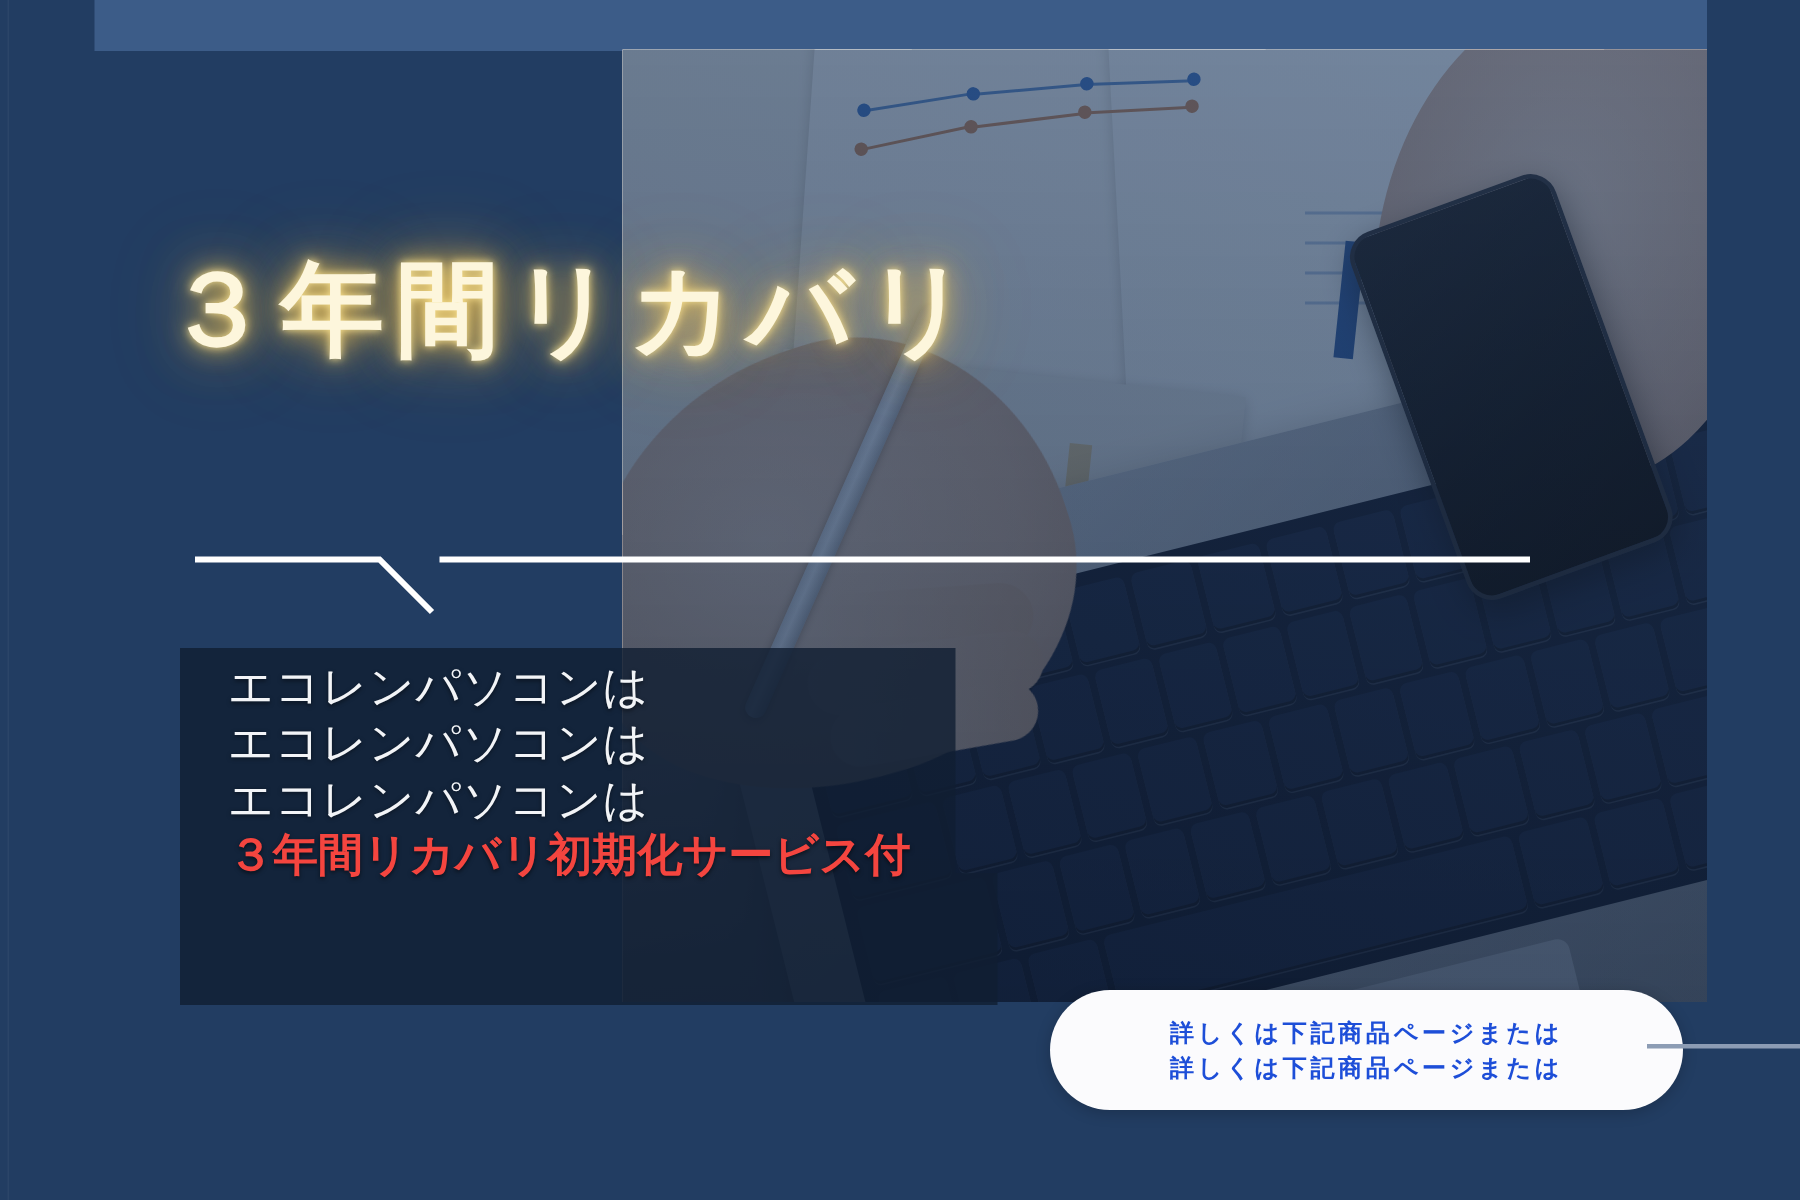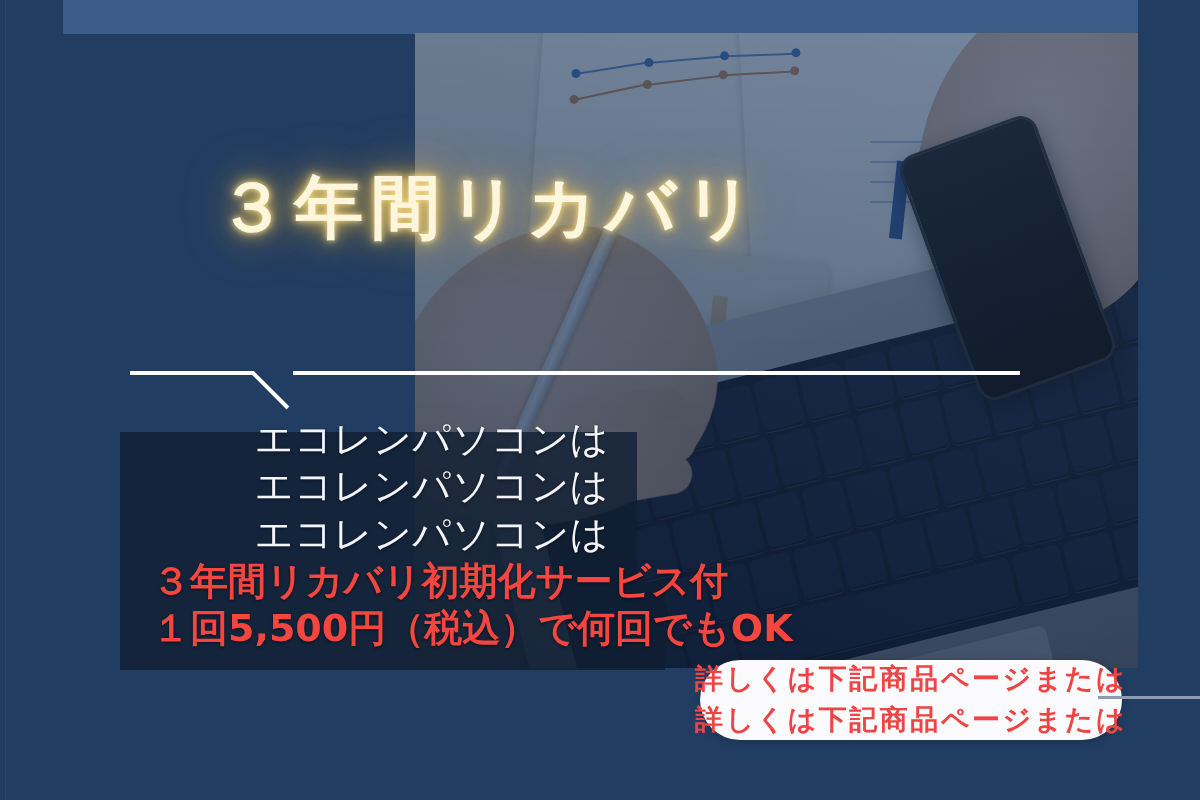--- a/index.html
+++ b/index.html
@@ -7,21 +7,20 @@
     width:1200px; height:800px;
     background:#1d3557;
     font-family:"DejaVu Sans","Liberation Sans",sans-serif;
     overflow:hidden;
   }
   #banner {
     position:relative;
     width:1200px; height:800px;
     background:#223d62;
     overflow:hidden;
-    text-align:center;
   }
 
   
   .edge-rule {
     position:absolute; left:5px; top:0; width:1px; height:800px;
     background:rgba(255,255,255,.045);
   }
 
   
   .top-band {
@@ -152,40 +151,40 @@
   
   .panel-top {
     position:absolute; left:120px; top:432px; width:517px; height:150px;
     background:rgba(16,30,50,.80);
   }
   .panel-bot {
     position:absolute; left:120px; top:582px; width:545px; height:88px;
     background:rgba(16,30,50,.80);
   }
   .bodytext {
-    position:absolute; left:152px; top:416px; width:560px;
-    font-size:38px; line-height:1.245; font-weight:500;
+    position:absolute; left:152px; top:440px; width:560px;
+    font-size:30px; line-height:1.245; font-weight:500;
     color:#f2f4f7; letter-spacing:.5px;
     text-shadow:0 1px 3px rgba(0,0,0,.5);
   }
   .bodytext div { white-space:nowrap; }
   .bodytext .hl {
     color:#f4453f; font-weight:700; letter-spacing:0px;
     text-shadow:0 1px 3px rgba(0,0,0,.55);
   }
 
   
   .callout {
     position:absolute; left:700px; top:660px; width:422px; height:80px;
     background:#fbfbfd; border-radius:40px;
     display:flex; flex-direction:column; align-items:center; justify-content:center;
     box-shadow:0 2px 10px rgba(0,0,0,.2);
   }
   .callout div {
-    font-size:28px; font-weight:700; color:#ef4444;
+    font-size:16px; font-weight:700; color:#1d4ed8;
     letter-spacing:2.5px; line-height:1.45; white-space:nowrap;
   }
   .callout-tail {
     position:absolute; left:1098px; top:696px; width:102px; height:3px;
     background:#8c9cb4;
   }
 </style>
 </head>
 <body>
 
@@ -342,21 +341,20 @@
   </svg>
 
   <div class="panel-top"></div>
   <div class="panel-bot"></div>
 
   <div class="bodytext">
     <div>エコレンパソコンは</div>
     <div>エコレンパソコンは</div>
     <div>エコレンパソコンは</div>
     <div class="hl">３年間リカバリ初期化サービス付</div>
-    <div class="hl">１回5,500円（税込）で何回でもOK</div>
   </div>
 
   <div class="callout">
     <div>詳しくは下記商品ページまたは</div>
     <div>詳しくは下記商品ページまたは</div>
   </div>
   <div class="callout-tail"></div>
 
 </div>
 

